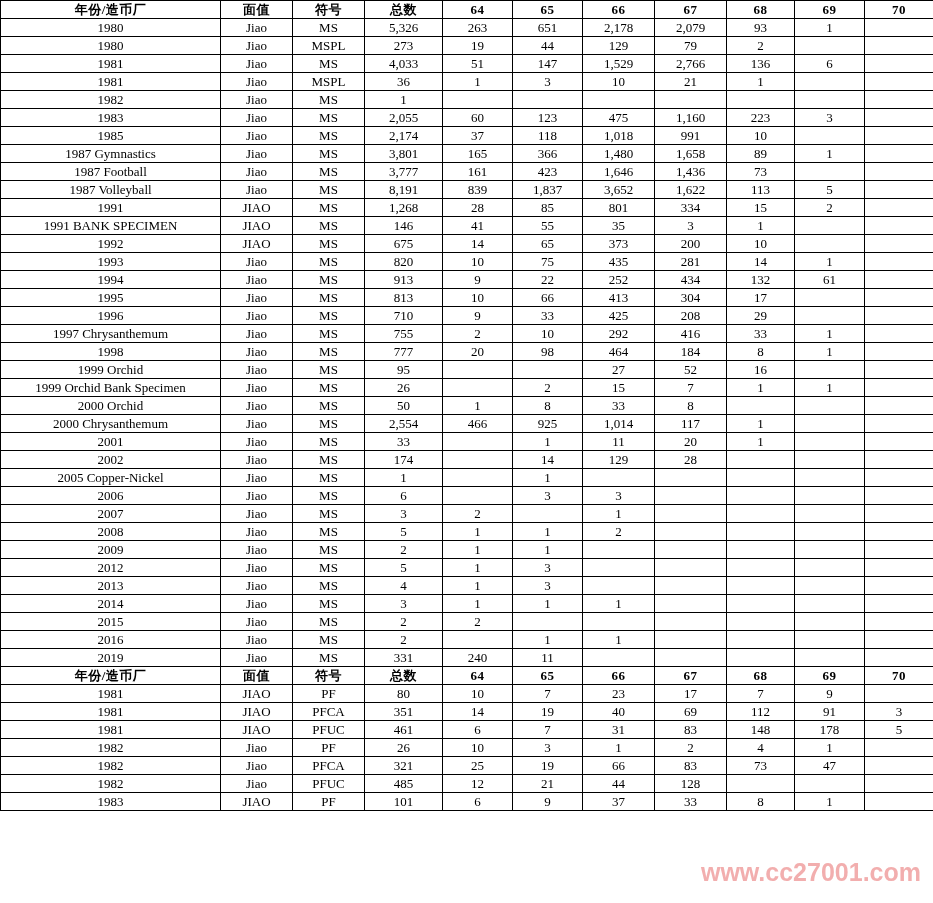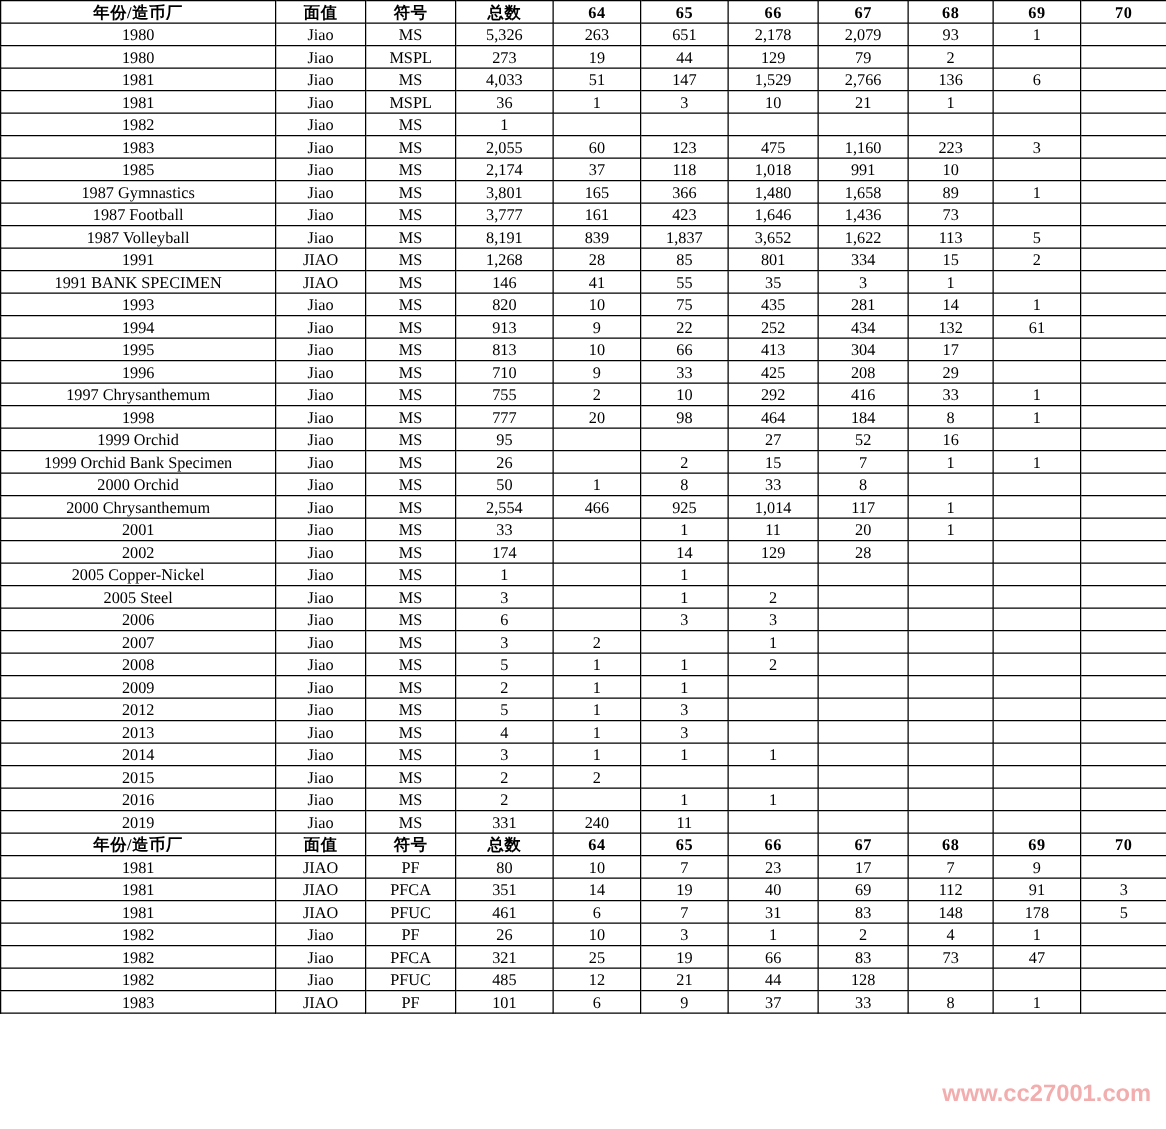--- a/index.html
+++ b/index.html
@@ -51,21 +51,21 @@
   col.c7 { width: 72px; }
   col.c8 { width: 68px; }
   col.c9 { width: 70px; }
   col.c10 { width: 69px; }
 
   .watermark {
     position: absolute;
     right: 12px;
     bottom: 16px;
     font-family: "Liberation Sans", sans-serif;
-    font-size: 19px;
+    font-size: 25px;
     font-weight: bold;
     color: #f0a0a0;
     opacity: 0.85;
     letter-spacing: 0px;
     pointer-events: none;
   }
 </style>
 </head>
 <body>
 
@@ -247,20 +247,33 @@
         <td>146</td>
         <td>41</td>
         <td>55</td>
         <td>35</td>
         <td>3</td>
         <td>1</td>
         <td></td>
         <td></td>
       </tr>
       <tr>
+        <td>1992</td>
+        <td>JIAO</td>
+        <td>MS</td>
+        <td>675</td>
+        <td>14</td>
+        <td>65</td>
+        <td>373</td>
+        <td>200</td>
+        <td>10</td>
+        <td></td>
+        <td></td>
+      </tr>
+      <tr>
         <td>1993</td>
         <td>Jiao</td>
         <td>MS</td>
         <td>820</td>
         <td>10</td>
         <td>75</td>
         <td>435</td>
         <td>281</td>
         <td>14</td>
         <td>1</td>
@@ -410,33 +423,20 @@
         <td></td>
       </tr>
       <tr>
         <td>2005 Copper-Nickel</td>
         <td>Jiao</td>
         <td>MS</td>
         <td>1</td>
         <td></td>
         <td>1</td>
         <td></td>
-        <td></td>
-        <td></td>
-        <td></td>
-        <td></td>
-      </tr>
-      <tr>
-        <td>2005 Steel</td>
-        <td>Jiao</td>
-        <td>MS</td>
-        <td>3</td>
-        <td></td>
-        <td>1</td>
-        <td>2</td>
         <td></td>
         <td></td>
         <td></td>
         <td></td>
       </tr>
       <tr>
         <td>2006</td>
         <td>Jiao</td>
         <td>MS</td>
         <td>6</td>

